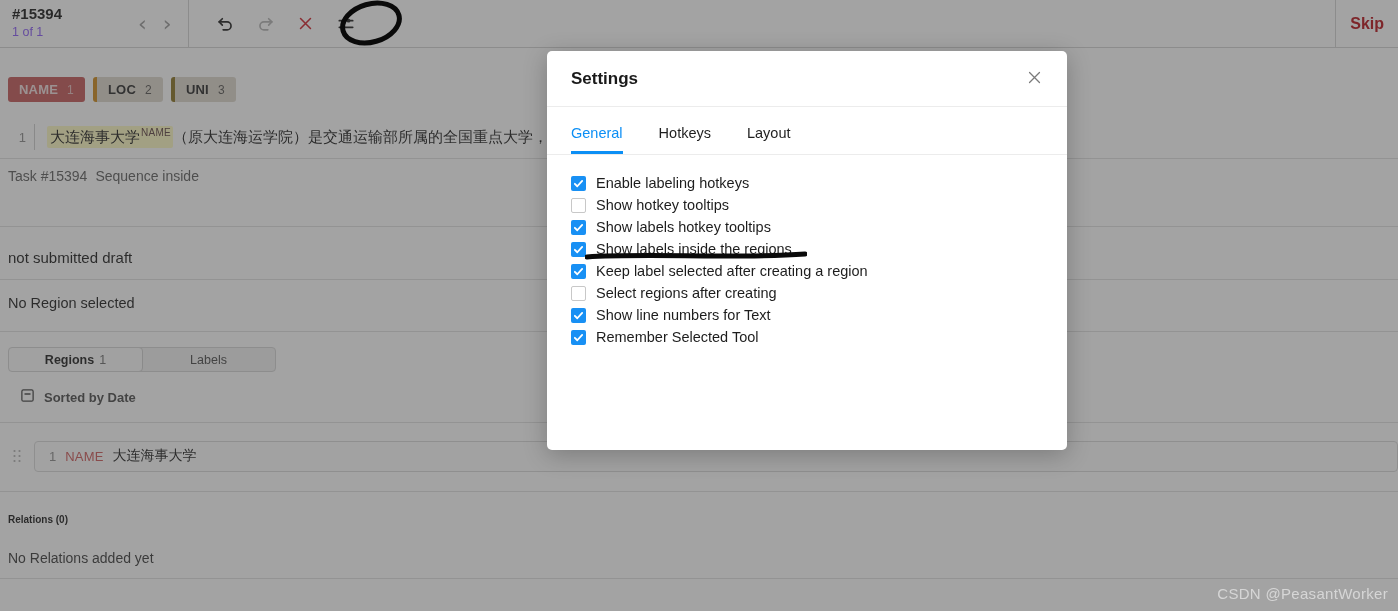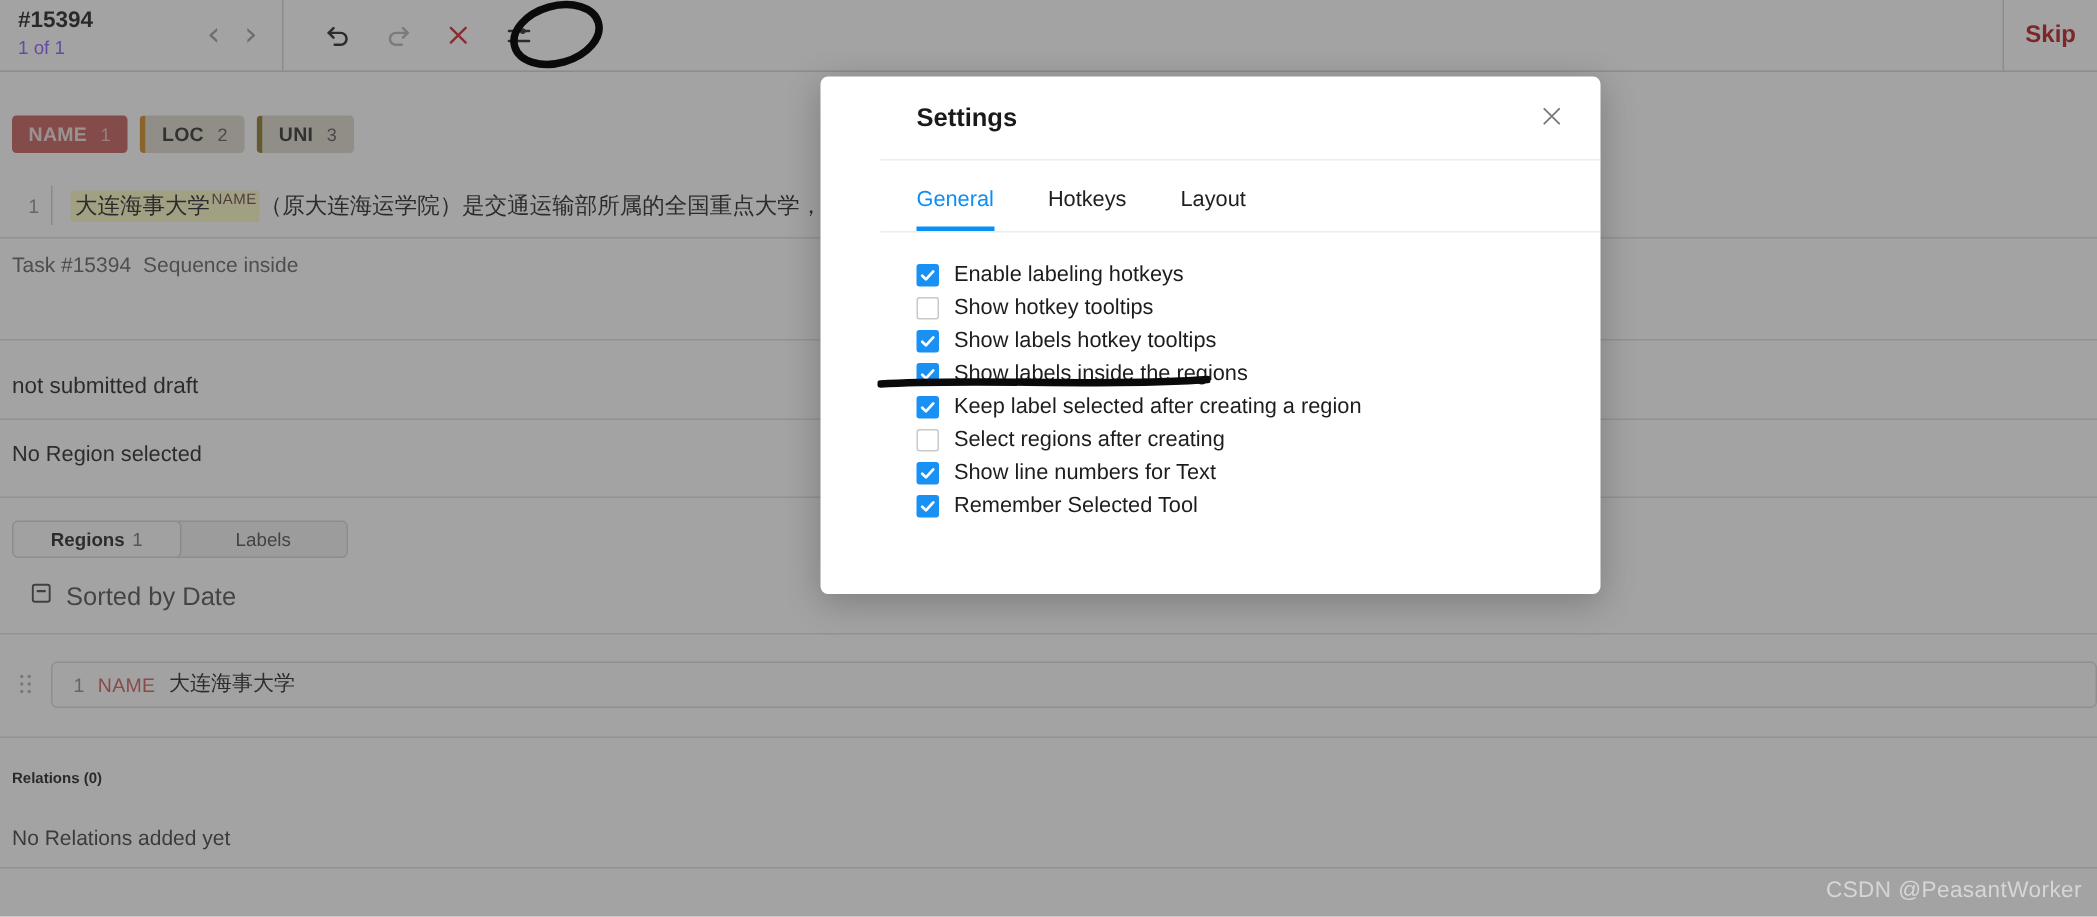--- a/index.html
+++ b/index.html
@@ -200,21 +200,21 @@
     position: absolute;
     left: 8px; top: 295px;
     font-size: 14.5px;
     color: #1d1d1d;
   }
 
   
   .segmented {
     position: absolute;
     left: 8px; top: 347px;
-    width: 224px;
+    width: 268px;
     height: 25px;
     border: 1px solid #d6d6d6;
     border-radius: 4px;
     background: #f1f1f1;
     display: flex;
     box-sizing: border-box;
     overflow: hidden;
   }
   .seg {
     flex: 1;
@@ -234,24 +234,26 @@
     color: #1f1f1f;
     box-sizing: border-box;
     margin: -1px;
   }
   .seg .cnt { font-weight: normal; color: #6e6e6e; }
 
   .sortbar {
     position: absolute;
     left: 20px; top: 388px;
     display: flex;
+    align-items: center;
     gap: 9px;
-    font-size: 17px;
+    font-size: 13px;
     color: #4d4d4d;
     cursor: pointer;
+    font-weight: bold;
   }
 
   
   .region-row {
     position: absolute;
     left: 0; top: 436px;
     width: 1398px;
     height: 40px;
     display: flex;
     align-items: center;
@@ -299,27 +301,26 @@
     position: absolute;
     inset: 0;
     background: rgba(60,60,60,0.47);
   }
 
   
   .modal {
     position: absolute;
     left: 547px; top: 51px;
     width: 520px;
-    height: 345px;
+    height: 399px;
     background: #ffffff;
     border-radius: 5px;
     box-shadow: 0 5px 24px rgba(0,0,0,.24);
     box-sizing: border-box;
     overflow: hidden;
-    padding-left: 40px;
   }
   .modal-head {
     height: 56px;
     border-bottom: 1px solid #ececec;
     display: flex;
     align-items: center;
     padding: 0 24px;
     box-sizing: border-box;
   }
   .modal-title {

